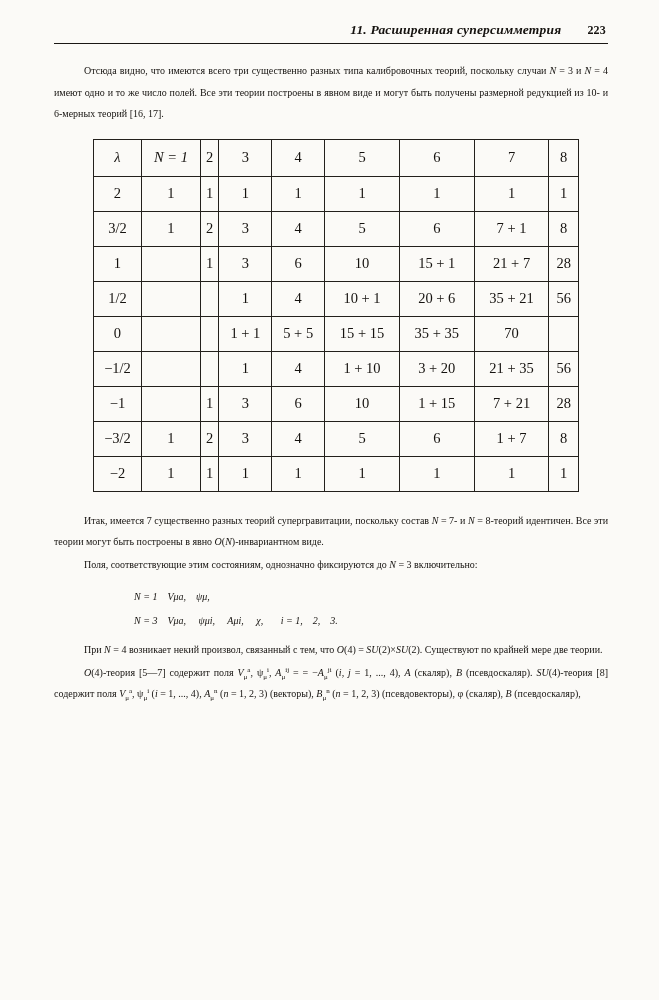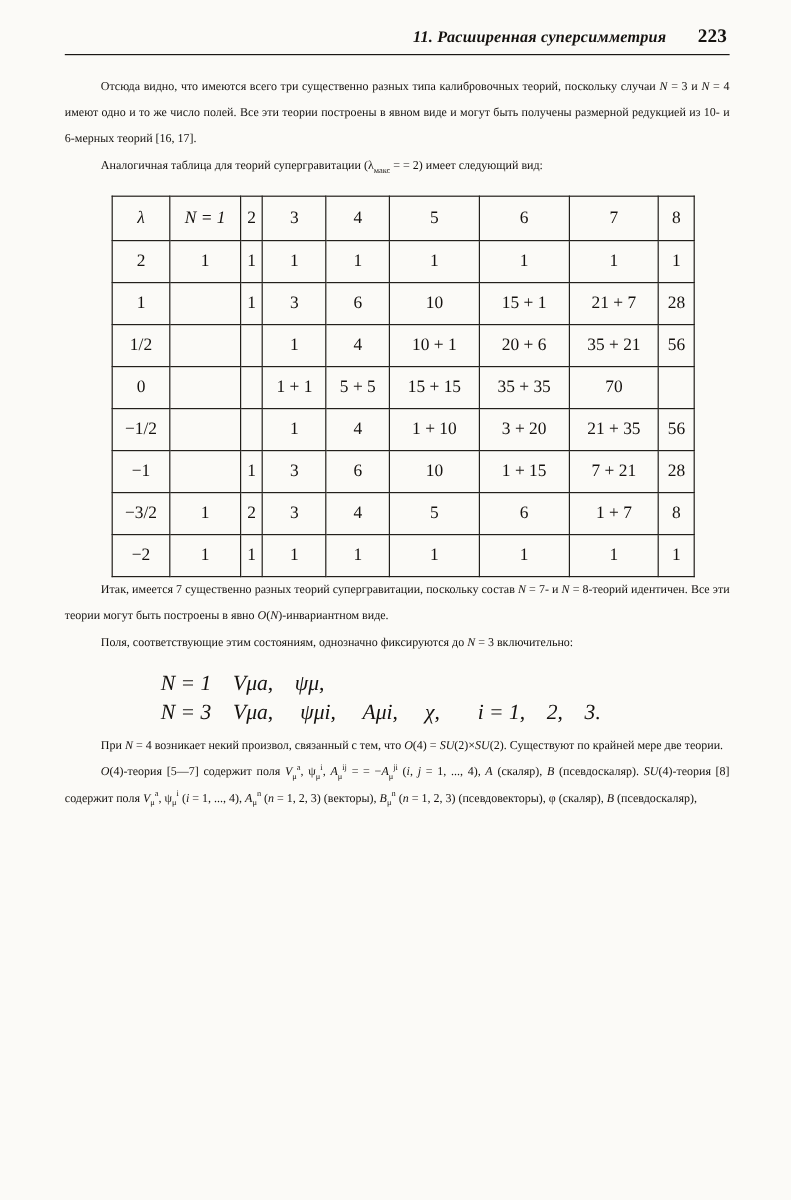--- a/index.html
+++ b/index.html
@@ -39,21 +39,21 @@
     font-size: 13.5px;
     letter-spacing: 0.2px;
     padding-right: 2px;
   }
   .runhead .title {
     margin-right: 26px;
   }
   .runhead .pageno {
     font-style: normal;
     font-weight: bold;
-    font-size: 16px;
+    font-size: 12px;
   }
   .rule {
     border-top: 1.6px solid #1a1714;
     margin-top: 5px;
     margin-bottom: 16px;
     width: 100%;
   }
   
   p.body {
     margin: 0 0 0 0;
@@ -96,21 +96,21 @@
   }
   table.grid td.lbl {
     font-style: italic;
   }
   table.grid tr.head td {
     height: 36px;
   }
   
   .formulas {
     margin: 10px 0 6px 0;
-    font-size: 18px;
+    font-size: 10px;
     line-height: 24px;
   }
   .fline {
     white-space: pre;
     margin-left: 80px;
     font-style: italic;
   }
 </style>
 </head>
 <body>
@@ -125,24 +125,20 @@
     <div class="rule"></div>
 
     <p class="body">
       Отсюда видно, что имеются всего три существенно разных
       типа калибровочных теорий, поскольку случаи <span class="math">N</span> = 3 и <span class="math">N</span> = 4
       имеют одно и то же число полей. Все эти теории построены
       в явном виде и могут быть получены размерной редукцией из
       10- и 6-мерных теорий [16, 17].
     </p>
 
-    <p class="body">
-      Аналогичная таблица для теорий супергравитации (λ<sub>макс</sub> =
-      = 2) имеет следующий вид:
-    </p>
 
     <div class="table-wrap">
       <table class="grid">
         <tbody>
           <tr class="head">
             <td class="lbl">λ</td>
             <td class="lbl">N = 1</td>
             <td>2</td>
             <td>3</td>
             <td>4</td>
@@ -157,20 +153,31 @@
             <td>1</td>
             <td>1</td>
             <td>1</td>
             <td>1</td>
             <td>1</td>
             <td>1</td>
             <td>1</td>
             <td>1</td>
           </tr>
 
+          <tr>
+            <td>3/2</td>
+            <td>1</td>
+            <td>2</td>
+            <td>3</td>
+            <td>4</td>
+            <td>5</td>
+            <td>6</td>
+            <td>7 + 1</td>
+            <td>8</td>
+          </tr>
 
           <tr>
             <td>1</td>
             <td></td>
             <td>1</td>
             <td>3</td>
             <td>6</td>
             <td>10</td>
             <td>15 + 1</td>
             <td>21 + 7</td>
@@ -245,21 +252,21 @@
             <td>1</td>
             <td>1</td>
             <td>1</td>
             <td>1</td>
             <td>1</td>
           </tr>
         </tbody>
       </table>
     </div>
 
-    <p class="body" style="">
+    <p class="body" style="margin-top:18px">
       Итак, имеется 7 существенно разных теорий супергравитации, поскольку состав <span class="math">N</span> = 7- и <span class="math">N</span> = 8-теорий идентичен. Все
       эти теории могут быть построены в явно <span class="math">O</span>(<span class="math">N</span>)-инвариантном
       виде.
     </p>
 
     <p class="body">
       Поля, соответствующие этим состояниям, однозначно фиксируются до <span class="math">N</span> = 3 включительно:
     </p>
 
     <div class="formulas">

